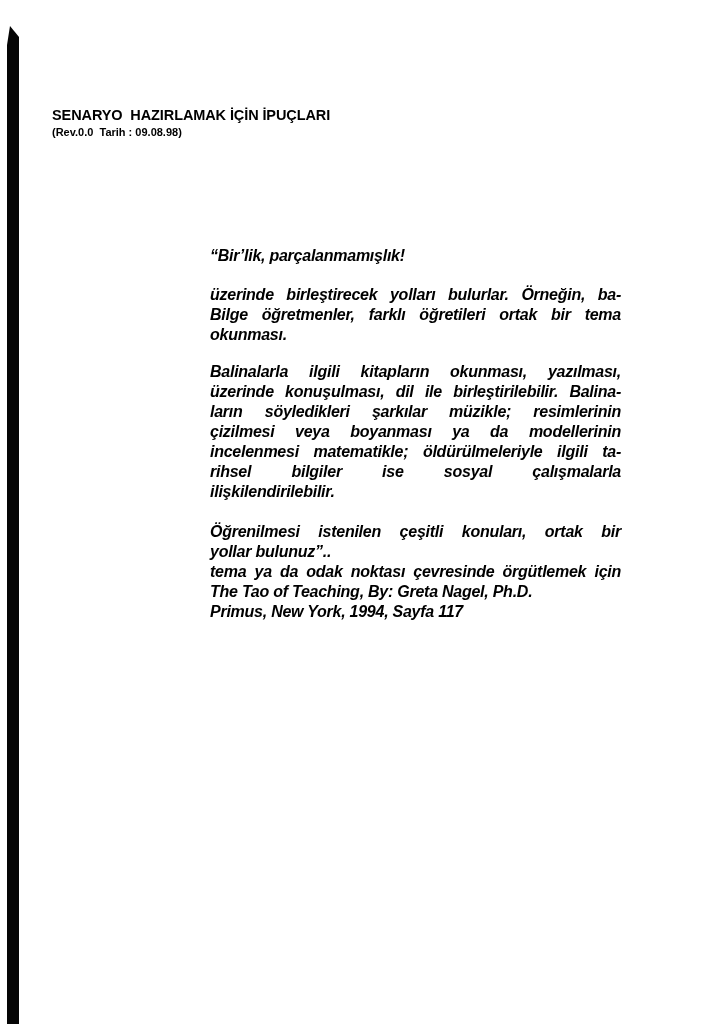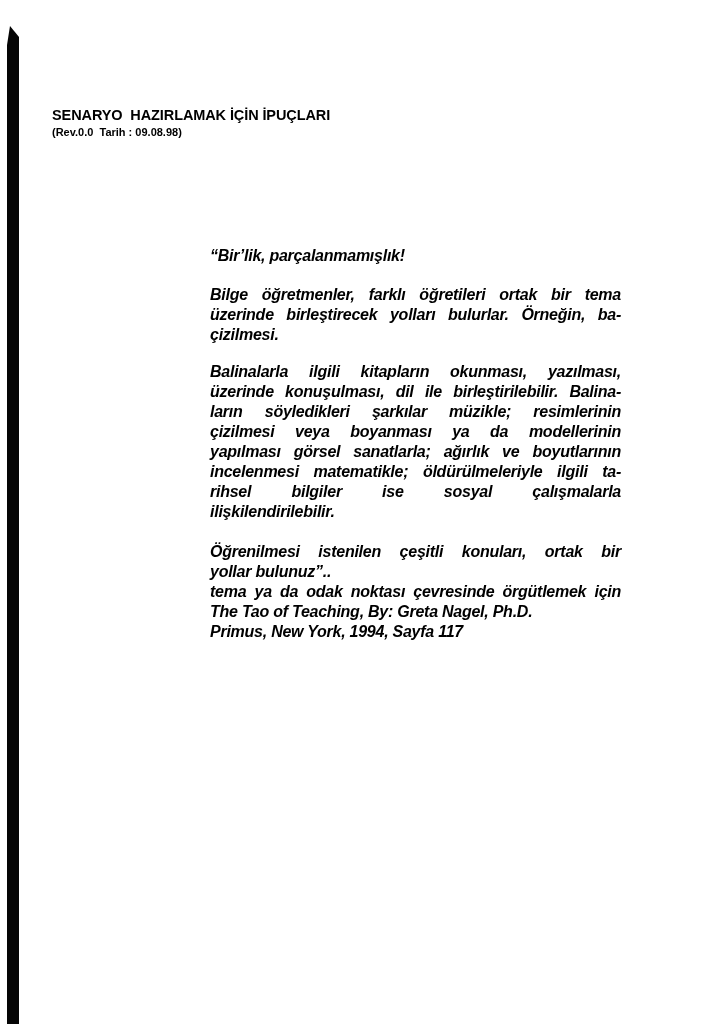--- a/index.html
+++ b/index.html
@@ -81,31 +81,30 @@
     <div class="doc-subtitle">(Rev.0.0  Tarih : 09.08.98)</div>
   </div>
 
   <div class="body-block">
 
     <div class="para p1">
       <div class="line">“Bir’lik, parçalanmamışlık!</div>
     </div>
 
     <div class="para p2">
+      <div class="line j">üzerinde birleştirecek yolları bulurlar. Örneğin, ba-</div>
       <div class="line j">Bilge öğretmenler, farklı öğretileri ortak bir tema</div>
-      <div class="line j">üzerinde birleştirecek yolları bulurlar. Örneğin, ba-</div>
-      <div class="line">çizilmesi.</div>
+      <div class="line">okunması.</div>
     </div>
 
     <div class="para p3">
       <div class="line j">Balinalarla ilgili kitapların okunması, yazılması,</div>
       <div class="line j">üzerinde konuşulması, dil ile birleştirilebilir. Balina-</div>
       <div class="line j">ların söyledikleri şarkılar müzikle; resimlerinin</div>
       <div class="line j">çizilmesi veya boyanması ya da modellerinin</div>
-      <div class="line j">yapılması görsel sanatlarla; ağırlık ve boyutlarının</div>
       <div class="line j">incelenmesi matematikle; öldürülmeleriyle ilgili ta-</div>
       <div class="line j">rihsel bilgiler ise sosyal çalışmalarla</div>
       <div class="line">ilişkilendirilebilir.</div>
     </div>
 
     <div class="para p4">
       <div class="line j">Öğrenilmesi istenilen çeşitli konuları, ortak bir</div>
       <div class="line">yollar bulunuz”..</div>
       <div class="line j">tema ya da odak noktası çevresinde örgütlemek için</div>
     </div>

